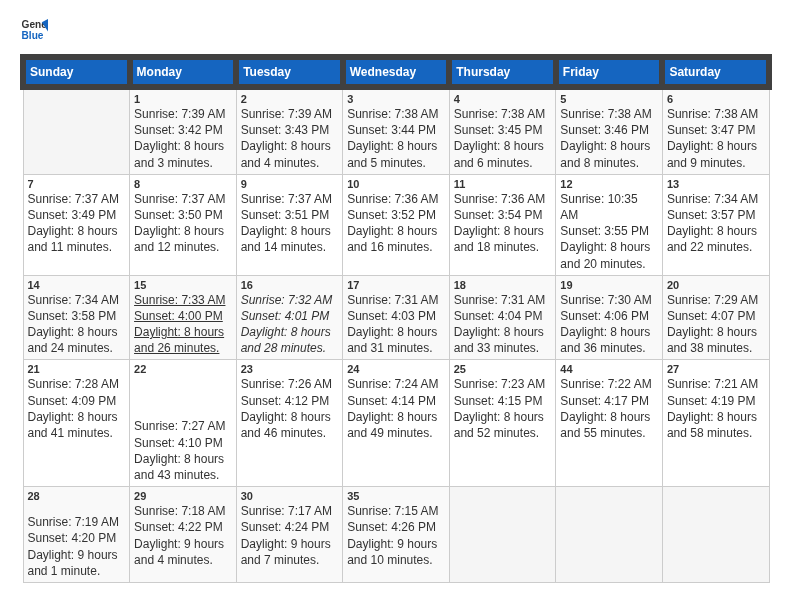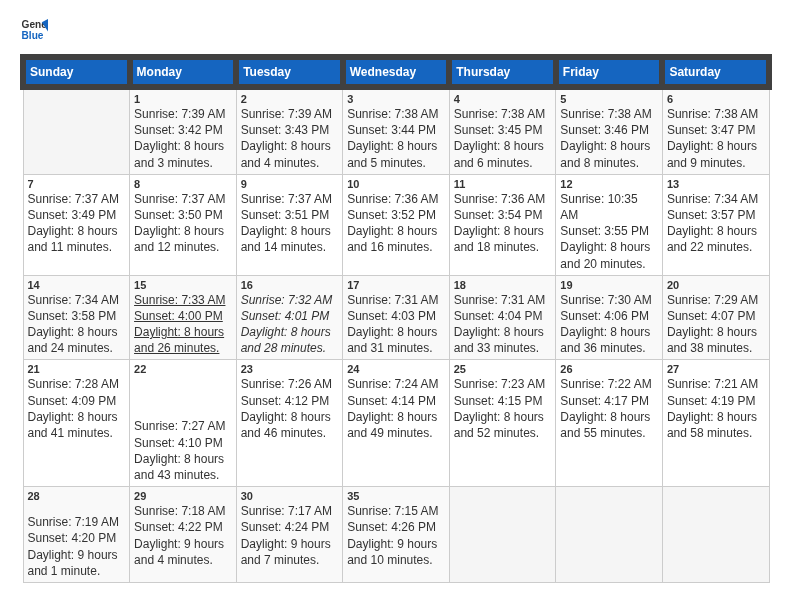--- a/index.html
+++ b/index.html
@@ -295,21 +295,21 @@
 and 49 minutes.</div>
           </td>
           <td>
             <span class="day-num">25</span>
             <div class="day-info" style="white-space: pre-line;">Sunrise: 7:23 AM
 Sunset: 4:15 PM
 Daylight: 8 hours
 and 52 minutes.</div>
           </td>
           <td>
-            <span class="day-num">26</span>
+            <span class="day-num">44</span>
             <div class="day-info" style="white-space: pre-line;">Sunrise: 7:22 AM
 Sunset: 4:17 PM
 Daylight: 8 hours
 and 55 minutes.</div>
           </td>
           <td>
             <span class="day-num">27</span>
             <div class="day-info" style="white-space: pre-line;">Sunrise: 7:21 AM
 Sunset: 4:19 PM
 Daylight: 8 hours

